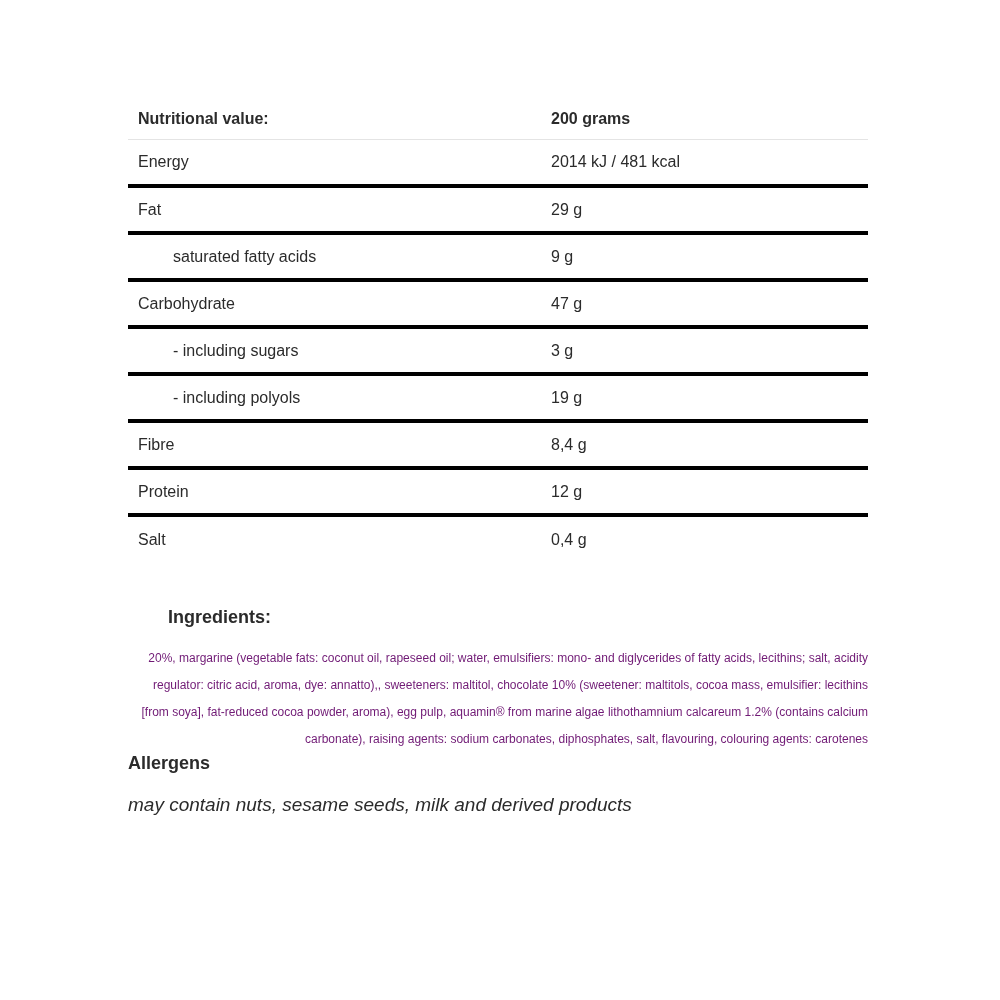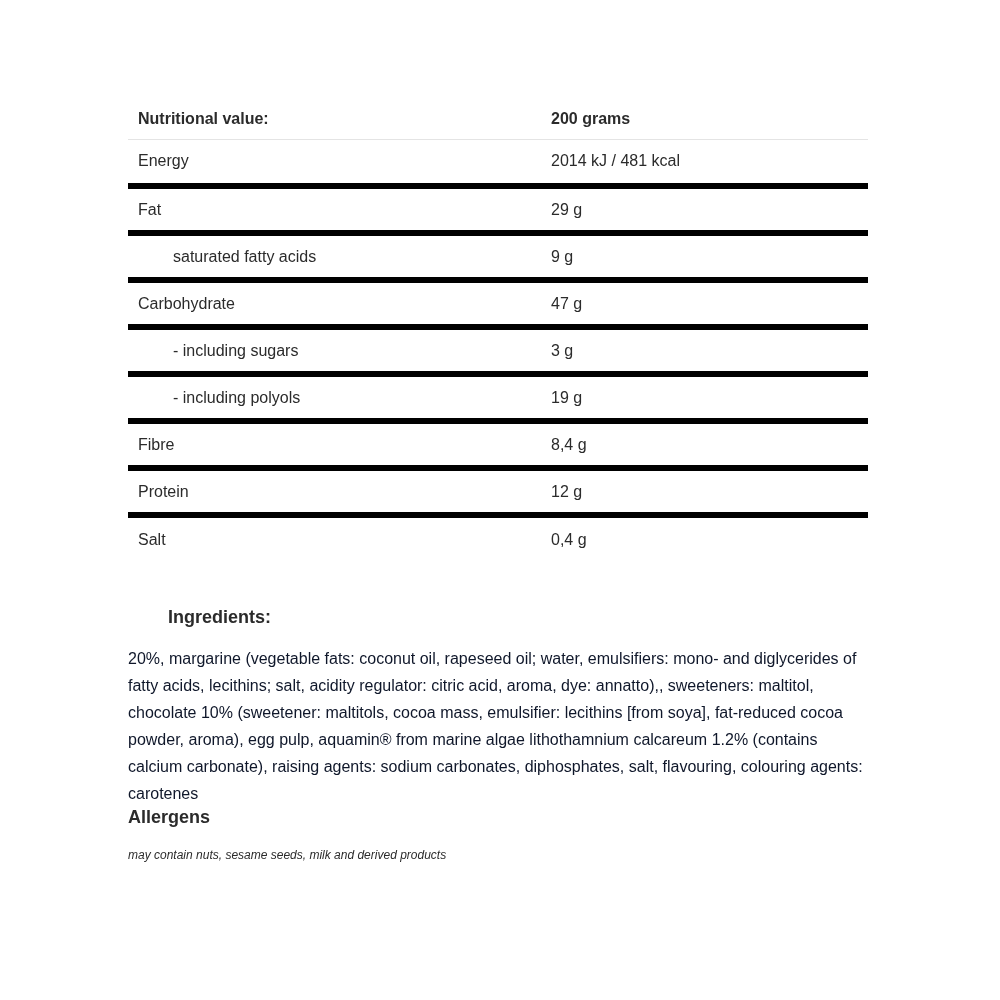--- a/index.html
+++ b/index.html
@@ -37,47 +37,48 @@
     vertical-align: middle;
     padding: 0;
     border-bottom: 1px solid #e4e4e4;
     white-space: nowrap;
   }
   table.nutrition-table th.cell-label { padding-left: 10px; }
   table.nutrition-table td {
     height: 47px;
     vertical-align: middle;
     padding: 0;
-    border-bottom: 6px solid #000000;
+    border-bottom: 4px solid #000000;
     font-weight: 400;
     white-space: nowrap;
   }
   table.nutrition-table td.cell-label { padding-left: 10px; }
   table.nutrition-table tr.indent td.cell-label { padding-left: 45px; margin-top: 8px; }
   table.nutrition-table tr.last td { border-bottom: none; }
 
   
   .section-heading {
     font-size: 18px;
     font-weight: 700;
     color: #2b2b2b;
     margin: 0;
   }
   .ingredients-heading { margin-top: 45px; margin-left: 40px; }
   .ingredients-text {
     width: 740px;
-    font-size: 16px;
+    font-size: 12px;
     line-height: 27px;
-    color: #0f172a;
+    color: #701a75;
     margin: 17px 0 0 0;
+    text-align: right;
   }
   .allergens-heading { }
   .allergens-text {
     width: 740px;
-    font-size: 12px;
+    font-size: 19px;
     font-style: italic;
     color: #2b2b2b;
     margin: 20px 0 0 0;
   }
 </style>
 </head>
 <body>
 
 <div class="page">
 

